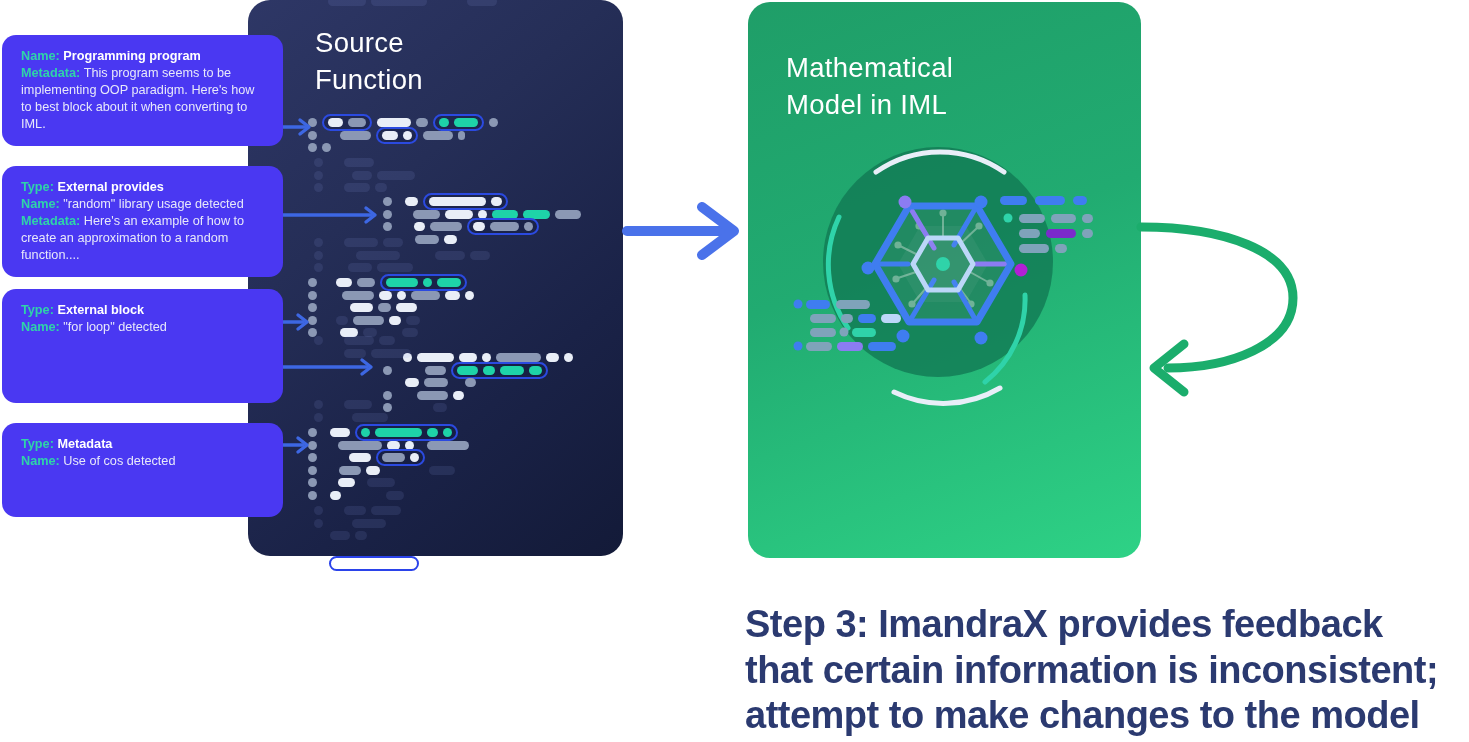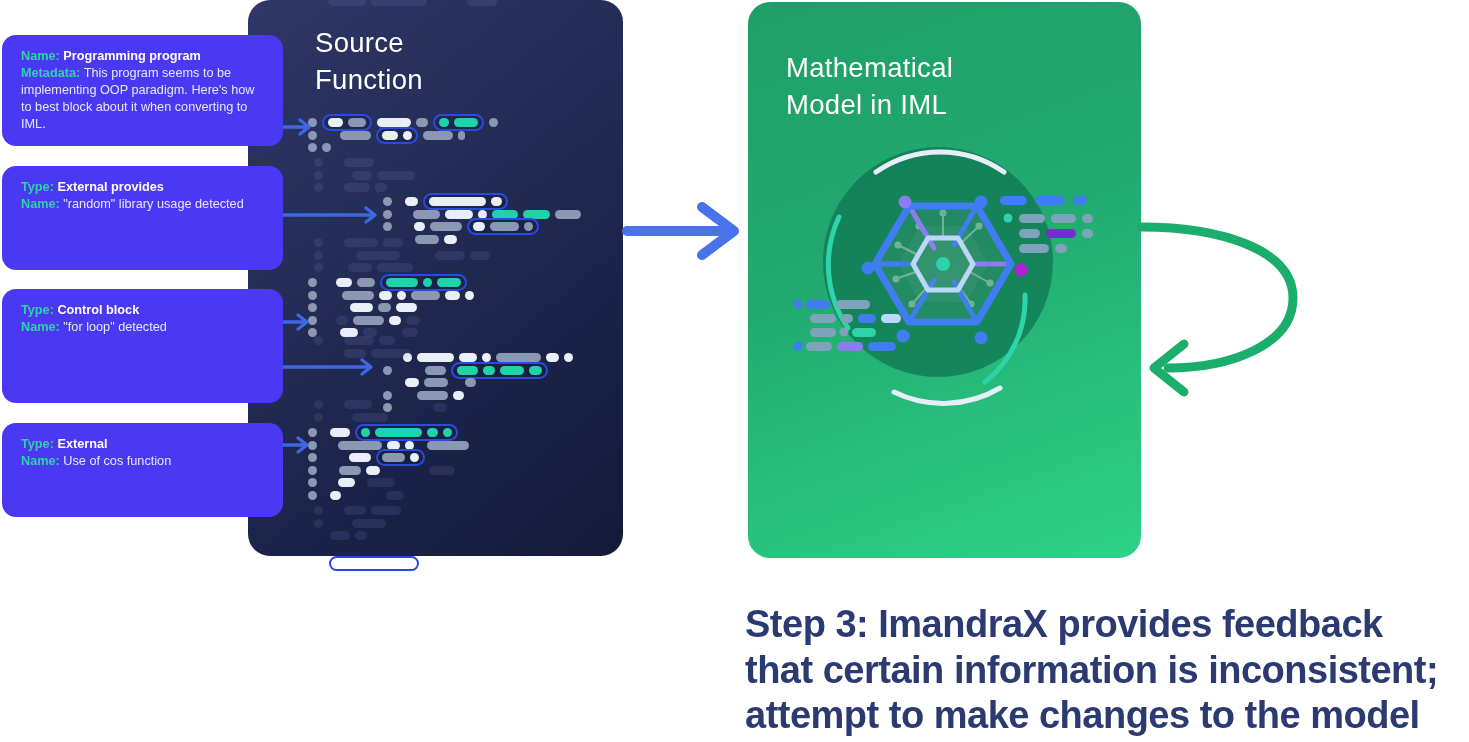--- a/index.html
+++ b/index.html
@@ -486,28 +486,29 @@
   </svg>
 
   <div id="callouts">
       <div class="callout" id="callout-0">
         <div><span class="flabel">Name: </span><span class="fvalue bold">Programming program</span></div>
         <div><span class="flabel">Metadata: </span><span class="fvalue">This program seems to be implementing OOP paradigm. Here's how to best block about it when converting to IML.</span></div>
       </div>
       <div class="callout" id="callout-1">
         <div><span class="flabel">Type: </span><span class="fvalue bold">External provides</span></div>
         <div><span class="flabel">Name: </span><span class="fvalue">"random" library usage detected</span></div>
+        <div><span class="flabel">Metadata: </span><span class="fvalue">Here's an example of how to create an approximation to a random function....</span></div>
       </div>
       <div class="callout" id="callout-2">
-        <div><span class="flabel">Type: </span><span class="fvalue bold">Control block</span></div>
+        <div><span class="flabel">Type: </span><span class="fvalue bold">External block</span></div>
         <div><span class="flabel">Name: </span><span class="fvalue">"for loop" detected</span></div>
       </div>
       <div class="callout" id="callout-3">
-        <div><span class="flabel">Type: </span><span class="fvalue bold">External</span></div>
-        <div><span class="flabel">Name: </span><span class="fvalue">Use of cos function</span></div>
+        <div><span class="flabel">Type: </span><span class="fvalue bold">Metadata</span></div>
+        <div><span class="flabel">Name: </span><span class="fvalue">Use of cos detected</span></div>
       </div>
     </div>
 
   <div id="panel-bottom-indicator"></div>
 
   <div id="caption">
     <div>Step 3: ImandraX provides feedback</div>
     <div>that certain information is inconsistent;</div>
     <div>attempt to make changes to the model</div>
   </div>

